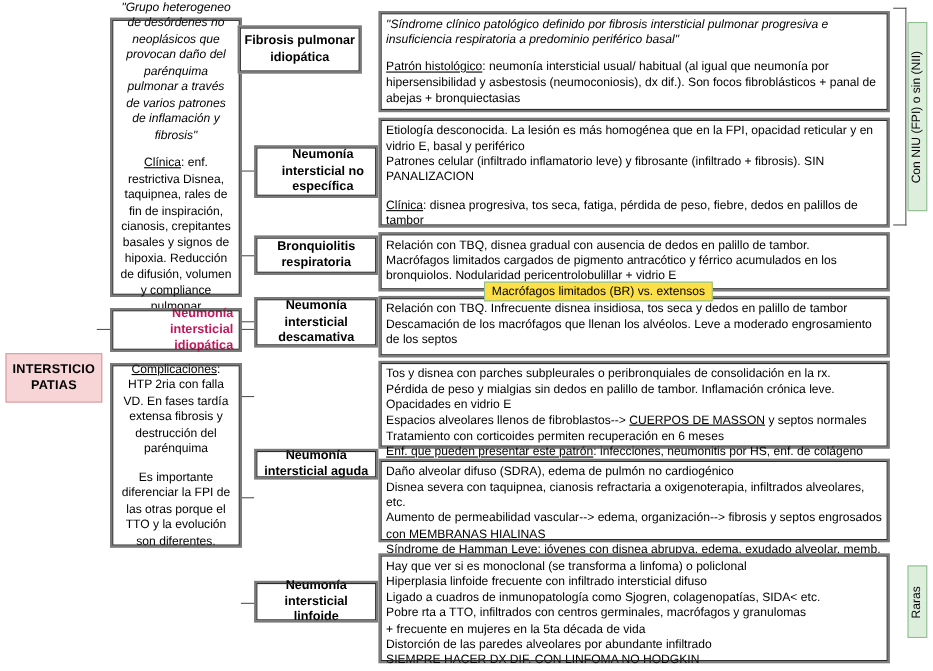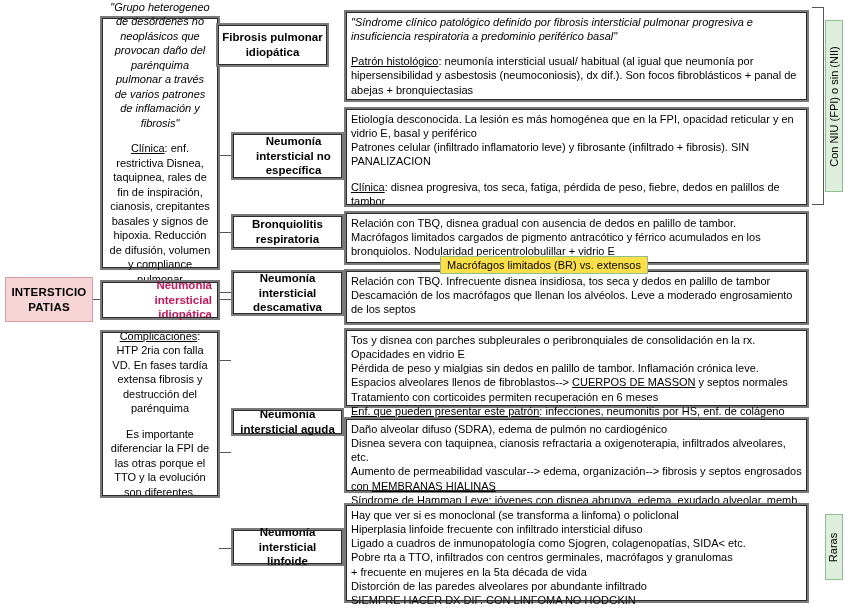--- a/index.html
+++ b/index.html
@@ -31,20 +31,21 @@
   .root-node {
     background: #f7d4d6;
     border: 1px solid #d79aa0;
     display: flex; align-items: center; justify-content: center;
     text-align: center;
     font-weight: bold;
     font-size: 11.5px;
     letter-spacing: .2px;
     line-height: 1.25;
     color: #000;
+    margin-top: 44px;
   }
 
   
   .title-node {
     display: flex; align-items: center; justify-content: center;
     text-align: right;
     font-weight: bold;
     font-size: 11.5px;
     line-height: 1.3;
     color: #c2185b;
@@ -230,22 +231,22 @@
     <div class="detail-content">
         <p>Relación con TBQ. Infrecuente disnea insidiosa, tos seca y dedos en palillo de tambor</p>
         <p>Descamación de los macrófagos que llenan los alvéolos. Leve a moderado engrosamiento de los septos</p>
       </div>
   </div>
 
   <div class="box detail-box" style="left:344px; top:328px; width:465px; height:80px;">
     <div class="box-inner"></div>
     <div class="detail-content">
         <p>Tos y disnea con parches subpleurales o peribronquiales de consolidación en la rx.</p>
+        <p>Pérdida de peso y mialgias sin dedos en palillo de tambor. Inflamación crónica leve.</p>
         <p>Opacidades en vidrio E</p>
-        <p>Pérdida de peso y mialgias sin dedos en palillo de tambor. Inflamación crónica leve.</p>
         <p><span>Espacios alveolares llenos de fibroblastos--&gt; </span><span class="u">CUERPOS DE MASSON</span><span> y septos normales</span></p>
         <p>Tratamiento con corticoides permiten recuperación en 6 meses</p>
         <p><span class="u">Enf. que pueden presentar este patrón</span><span>: infecciones, neumonitis por HS, enf. de colágeno</span></p>
       </div>
   </div>
 
   <div class="box detail-box" style="left:344px; top:417px; width:465px; height:76px;">
     <div class="box-inner"></div>
     <div class="detail-content">
         <p>Daño alveolar difuso (SDRA), edema de pulmón no cardiogénico</p>

